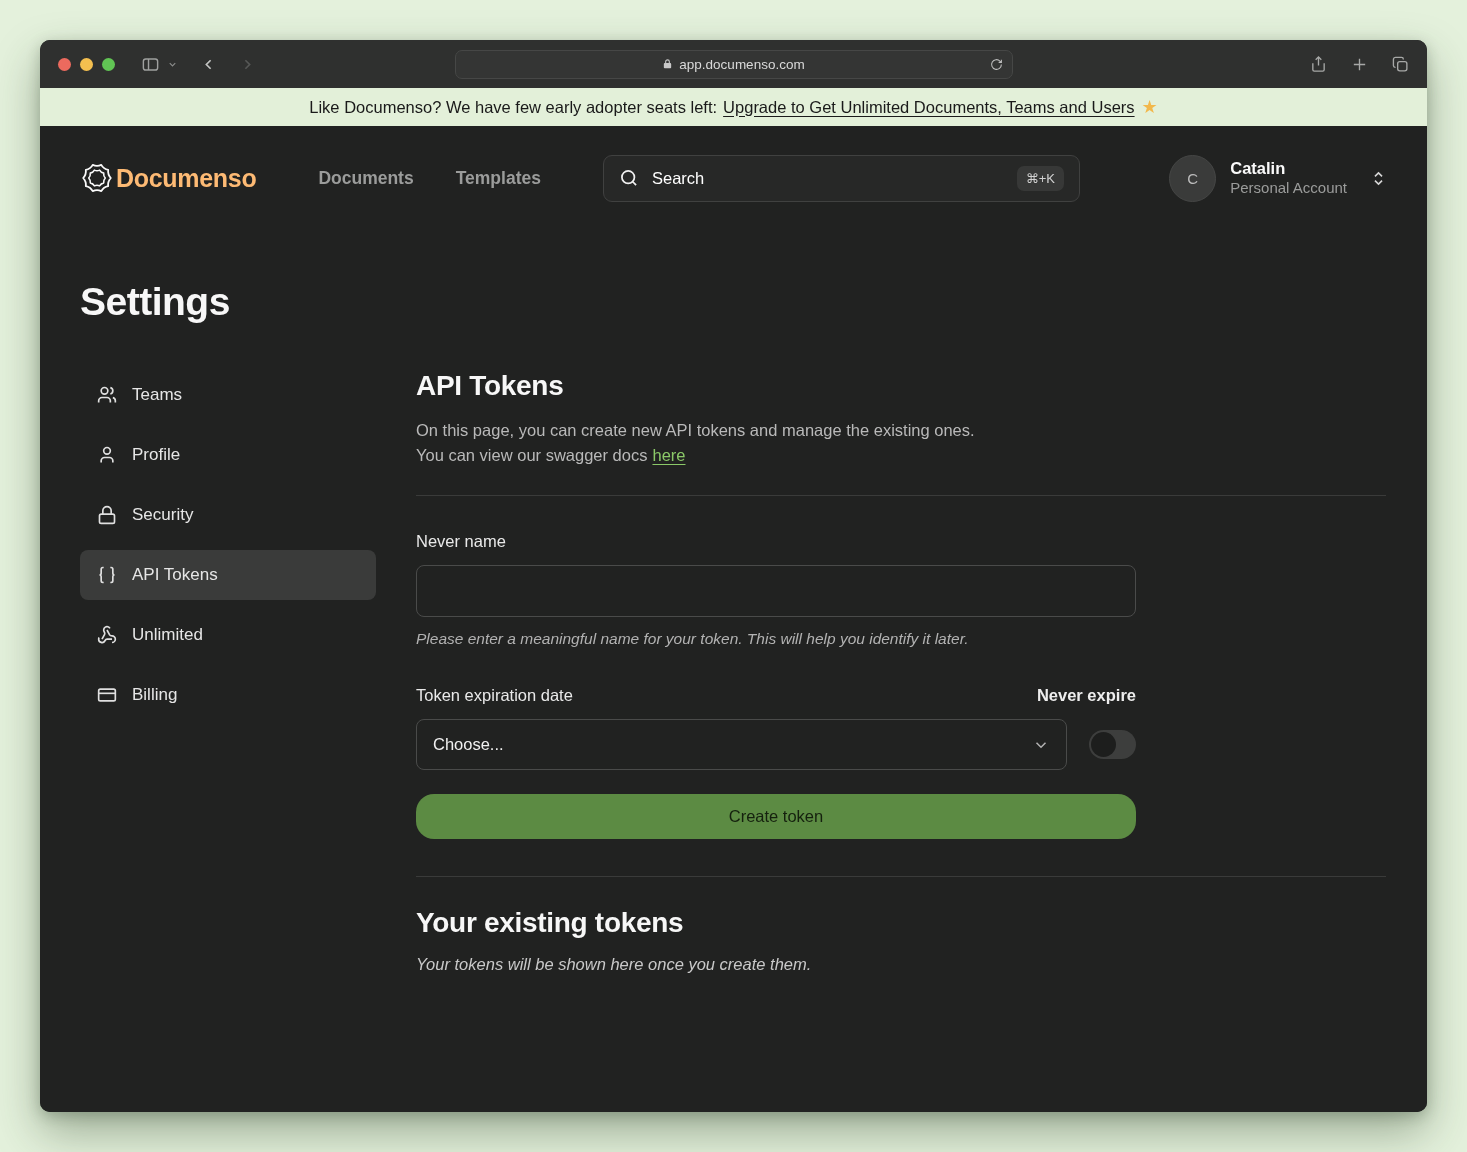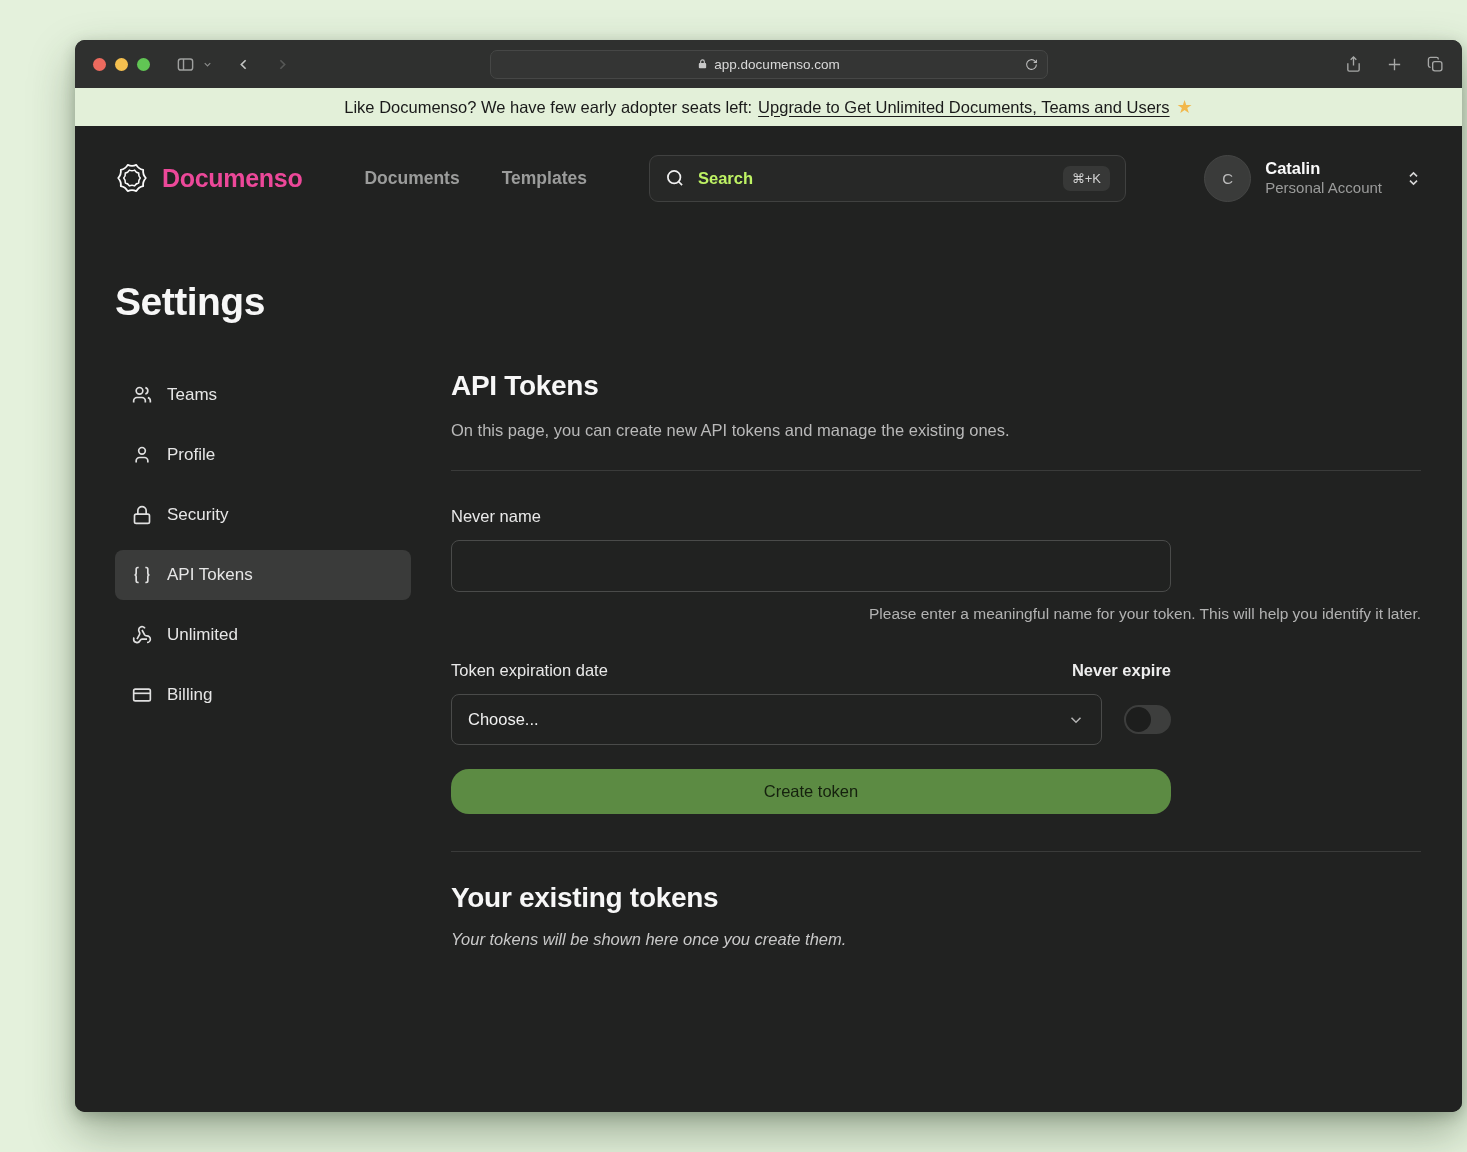--- a/index.html
+++ b/index.html
@@ -6,21 +6,21 @@
   html,body { width:1467px; height:1152px; }
   body {
     background:#e4f1dc;
     font-family:"Liberation Sans","DejaVu Sans",sans-serif;
     position:relative; overflow:hidden;
   }
   .window {
     position:absolute; left:40px; top:40px; width:1387px; height:1072px;
     border-radius:10px; overflow:hidden;
     box-shadow:0 20px 45px rgba(40,60,35,.38), 0 4px 14px rgba(40,60,35,.25);
-    display:flex; flex-direction:column; background:#212221;margin-left:35px;
+    display:flex; flex-direction:column; background:#212221;
   }
   
   .titlebar {
     height:48px; flex:none; background:#2f302f;
     display:flex; align-items:center; padding:0 18px; position:relative;
   }
   .traffic { display:flex; gap:9px; }
   .traffic span { width:13px; height:13px; border-radius:50%; display:block; }
   .tb-icons { display:flex; align-items:center; color:#9fa09f; }
   .tb-btn { display:flex; align-items:center; justify-content:center; cursor:default; }
@@ -40,30 +40,30 @@
   .banner {
     height:38px; flex:none; background:#e3f0d9;
     display:flex; align-items:center; justify-content:center;
     color:#1a1a1a; font-size:16.5px; font-weight:500;
   }
   .banner .blink { text-decoration:underline; text-underline-offset:3px; margin-left:6px; cursor:pointer; }
   .banner .bstar { margin-left:7px; color:#f2b84b; font-size:18px; }
   
   .app { flex:1; background:#212221; color:#ececec; overflow:hidden; }
   .app-header { height:104px; display:flex; align-items:center; padding:0 40px; }
-  .brand { display:flex; align-items:center; gap:13px; color:#ec4899; cursor:pointer; }
+  .brand { display:flex; align-items:center; gap:2px; color:#fdba74; cursor:pointer; }
   .brand .brand-name { font-size:25px; font-weight:700; letter-spacing:-.3px; }
   .main-nav { display:flex; gap:42px; margin-left:62px; }
   .main-nav .nav-link { color:#9b9c9b; font-size:17.5px; font-weight:600; cursor:pointer; }
   .searchbar {
     margin-left:62px; width:477px; height:47px; background:#272827;
     border:1px solid #404140; border-radius:9px;
     display:flex; align-items:center; padding:0 15px; gap:13px;
   }
-  .searchbar .s-ph { color:#bef264; font-size:16.5px; font-weight:700; }
+  .searchbar .s-ph { color:#ffffff; font-size:16.5px; font-weight:400; }
   .searchbar .s-kbd {
     margin-left:auto; background:#373837; border-radius:7px; padding:5px 9px;
     font-size:13px; color:#d2d2d2;
   }
   .account { margin-left:auto; display:flex; align-items:center; gap:14px; cursor:pointer; }
   .avatar {
     width:47px; height:47px; border-radius:50%; background:#3a3b3a; border:1px solid #454645;
     display:flex; align-items:center; justify-content:center;
     color:#bcbcbc; font-size:15px;
   }
@@ -86,21 +86,21 @@
   .sec-desc { font-size:16.5px; color:#b9b9b9; line-height:25px; }
   .green-link { color:#8bc968; text-decoration:underline; text-underline-offset:3px; margin-left:5px; cursor:pointer; }
   .divider { border:none; border-top:1px solid #3a3b3a; margin-top:27px; }
   .form-block { margin-top:36px; }
   .field-label { display:block; font-size:16.5px; font-weight:500; color:#e9e9e9; margin-bottom:14px; }
   .text-input {
     width:720px; height:52px; background:transparent; border:1px solid #4a4b4a;
     border-radius:8px; color:#f0f0f0; font-size:16px; padding:0 14px; outline:none;
     font-family:inherit;
   }
-  .help-text { font-size:15.5px; color:#b2b2b2; margin-top:13px;text-align:right; }
+  .help-text { font-style:italic; font-size:15.5px; color:#b2b2b2; margin-top:13px; }
   .exp-row { margin-top:38px; width:720px; }
   .exp-labels { display:flex; justify-content:space-between; align-items:baseline; margin-bottom:14px; }
   .never-label { font-size:16.5px; font-weight:700; color:#ededed; }
   .exp-controls { display:flex; align-items:center; }
   .select {
     width:718px; height:51px; border:1px solid #4a4b4a; border-radius:8px;
     display:flex; align-items:center; justify-content:space-between; padding:16px 16px;
     color:#f0f0f0; font-size:16.5px; cursor:pointer;
   }
   .select svg { color:#b3b3b3; }
@@ -301,20 +301,21 @@
                   <path d="M2 10h20"></path>
                 </svg>
             </span>
             <span>Billing</span>
           </div>
         </div>
 
         <div class="main-col">
           <h2 class="sec-title">API Tokens</h2>
           <p class="sec-desc">On this page, you can create new API tokens and manage the existing ones.</p>
+          <p class="sec-desc"><span>You can view our swagger docs</span><span class="green-link">here</span></p>
 
           <hr class="divider">
 
           <div class="form-block">
             <label class="field-label">Never name</label>
             <input class="text-input" type="text" value="" style="">
             <div class="help-text">Please enter a meaningful name for your token. This will help you identify it later.</div>
           </div>
 
           <div class="exp-row">

